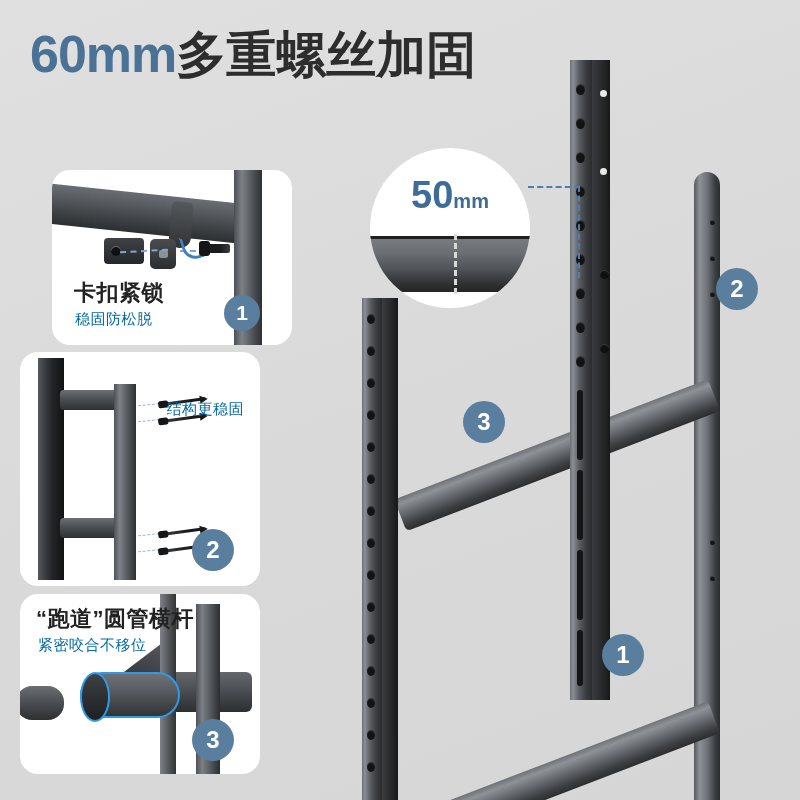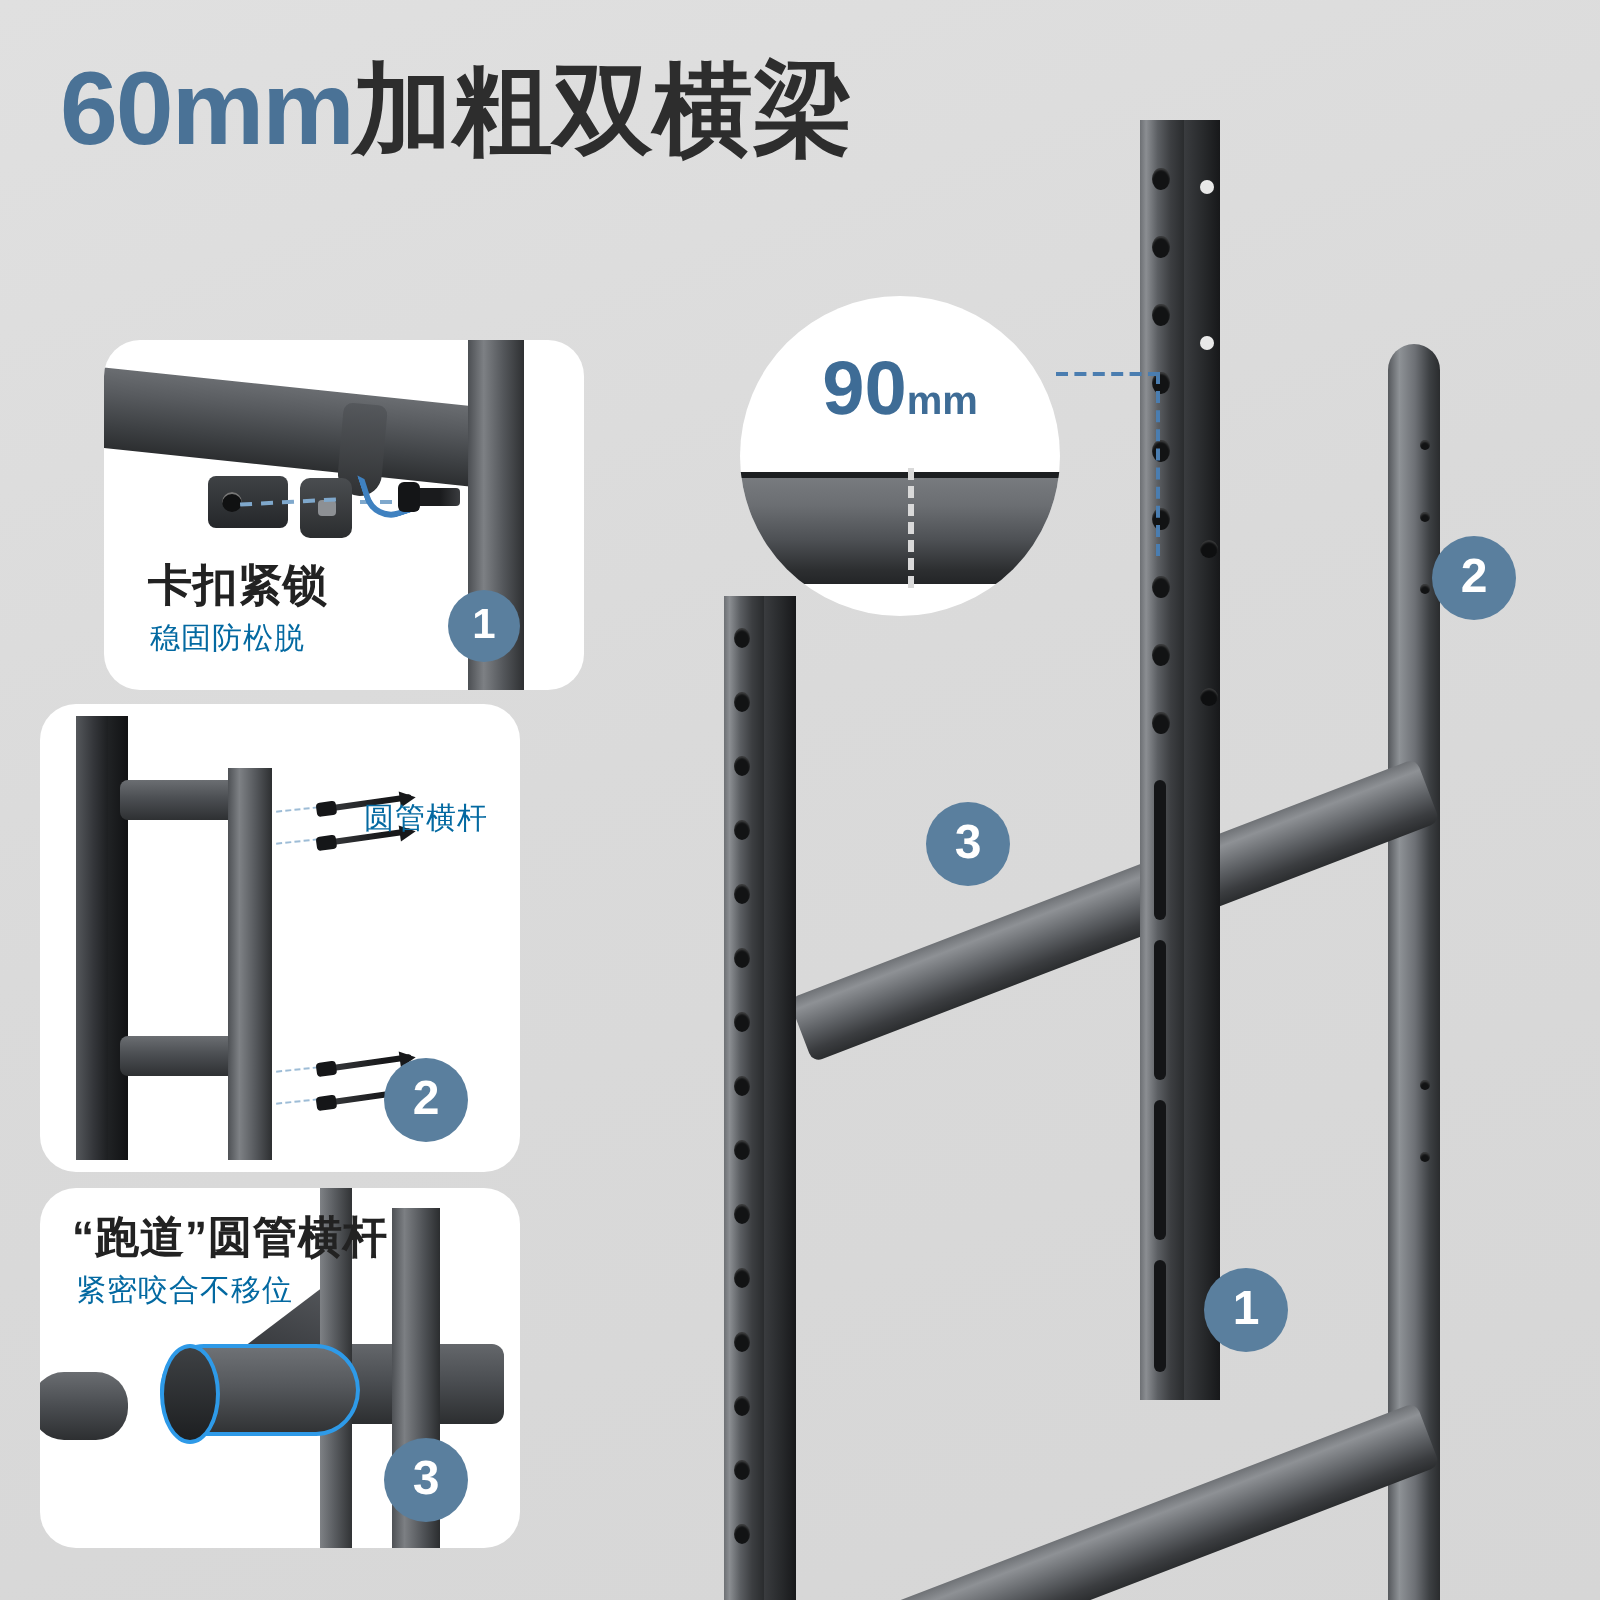--- a/index.html
+++ b/index.html
@@ -140,21 +140,21 @@
             border-top:2px dashed #4a7db0; border-right:2px dashed #4a7db0; z-index:8; }
 
   .hero-badge { position:absolute; z-index:10; }
 </style>
 </head>
 <body>
 
 <div id="page">
 
   <div class="headline">
-    <span class="h-num">60mm</span><span class="h-rest">加粗双横梁</span>
+    <span class="h-num">60mm</span><span class="h-rest">多重螺丝加固</span>
   </div>
 
   <div class="card" id="card1">
     <div id="c1art">
       <div class="bar"></div>
       <div class="post-r"></div>
       <div class="bracket"></div>
       <div class="clip"></div>
       <div class="tab"></div>
       <div class="dash1"></div>
@@ -176,21 +176,21 @@
       <div class="vpost"></div>
       <div class="sdash" style="left:118px; top:52px;  width:26px; transform:rotate(-6deg);"></div>
       <div class="sdash" style="left:118px; top:68px;  width:26px; transform:rotate(-6deg);"></div>
       <div class="sdash" style="left:118px; top:182px; width:26px; transform:rotate(-6deg);"></div>
       <div class="sdash" style="left:118px; top:198px; width:26px; transform:rotate(-6deg);"></div>
       <div class="swl" style="left:142px; top:48px;  width:44px; transform:rotate(-8deg);"></div>
       <div class="swl" style="left:142px; top:65px;  width:44px; transform:rotate(-8deg);"></div>
       <div class="swl" style="left:142px; top:178px; width:44px; transform:rotate(-8deg);"></div>
       <div class="swl" style="left:142px; top:195px; width:44px; transform:rotate(-8deg);"></div>
     </div>
-    <div class="card-sub" style="right:16px; top:48px;">圆管横杆</div>
+    <div class="card-sub" style="right:16px; top:48px;">结构更稳固</div>
     <div class="badge lg" style="left:172px; top:177px;">2</div>
   </div>
 
   <div class="card" id="card3">
     <div id="c3art">
       <div class="wedge"></div>
       <div class="stub"></div>
       <div class="tube2"></div>
       <div class="vrail"></div>
       <div class="vpost"></div>
@@ -252,21 +252,21 @@
 
     <div class="metal rail-v" style="left:300px; top:0px; width:0px; height:0px;"></div>
 
     <div class="hole" style="left:330px; top:210px; width:9px; height:9px; background:#0e0f10;"></div>
     <div class="hole" style="left:330px; top:284px; width:9px; height:9px; background:#0e0f10;"></div>
     <div class="hole" style="left:330px; top:30px;  width:7px; height:7px; background:#e8e8e8;"></div>
     <div class="hole" style="left:330px; top:108px; width:7px; height:7px; background:#e8e8e8;"></div>
 
     <div id="callout">
       <div class="lbl">
-        <span class="b">90</span><span class="s">mm</span>
+        <span class="b">50</span><span class="s">mm</span>
       </div>
       <div class="tube">
         <div class="edge"></div>
       </div>
       <div class="mline"></div>
     </div>
     <div id="leader"></div>
 
     <div class="badge lg hero-badge" style="left:446px; top:208px;">2</div>
     <div class="badge lg hero-badge" style="left:193px; top:341px;">3</div>

